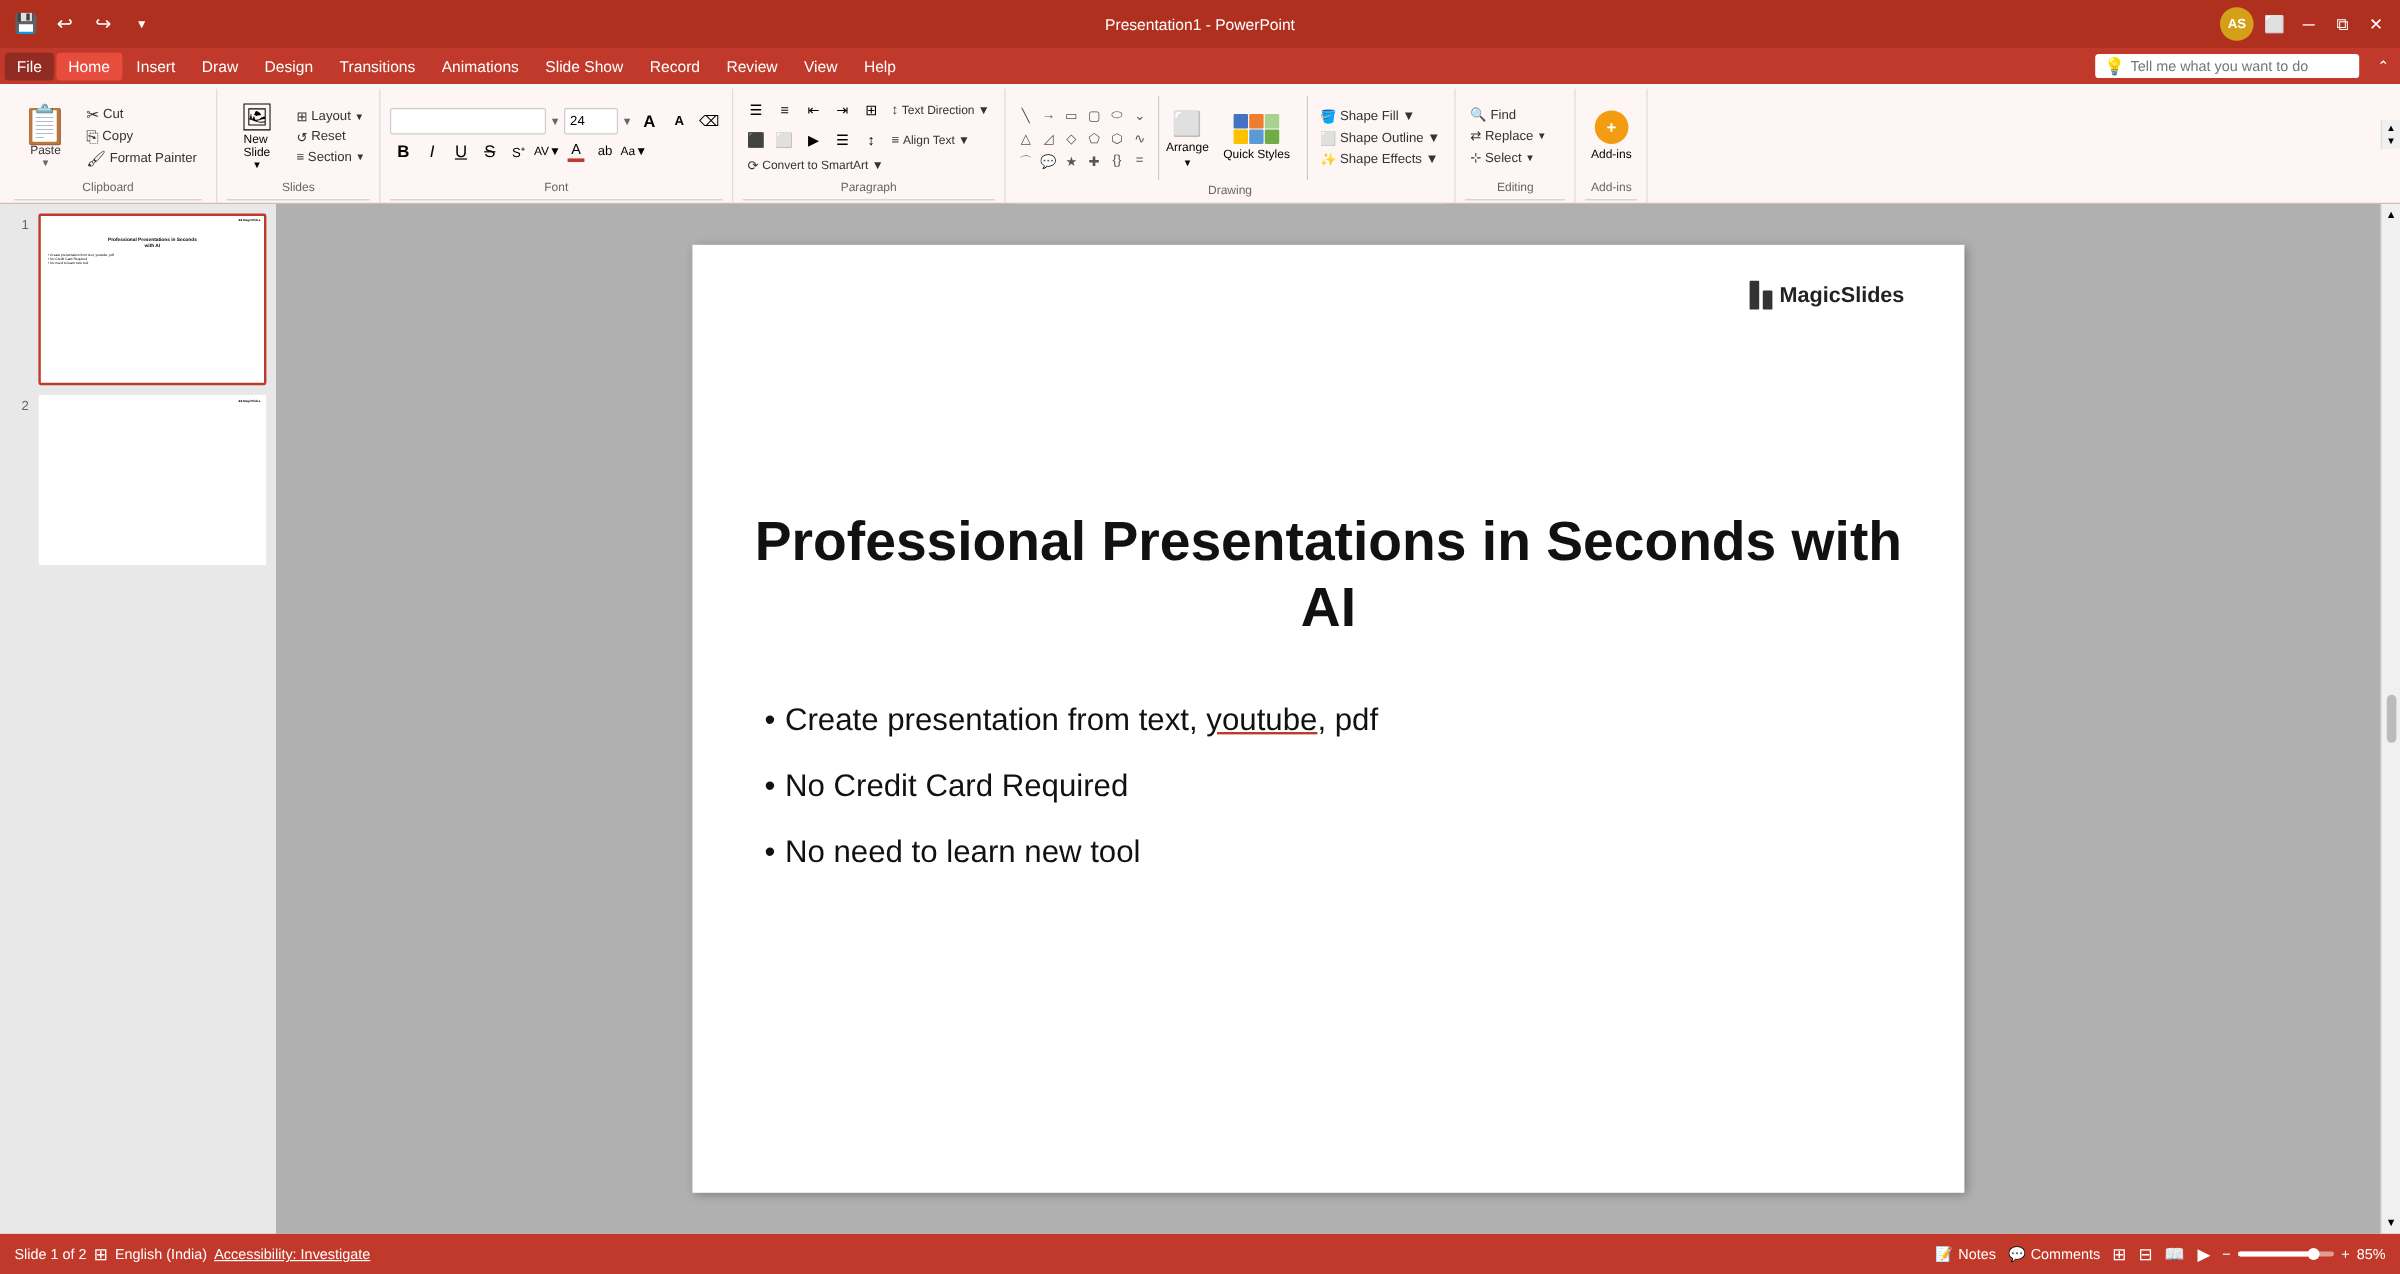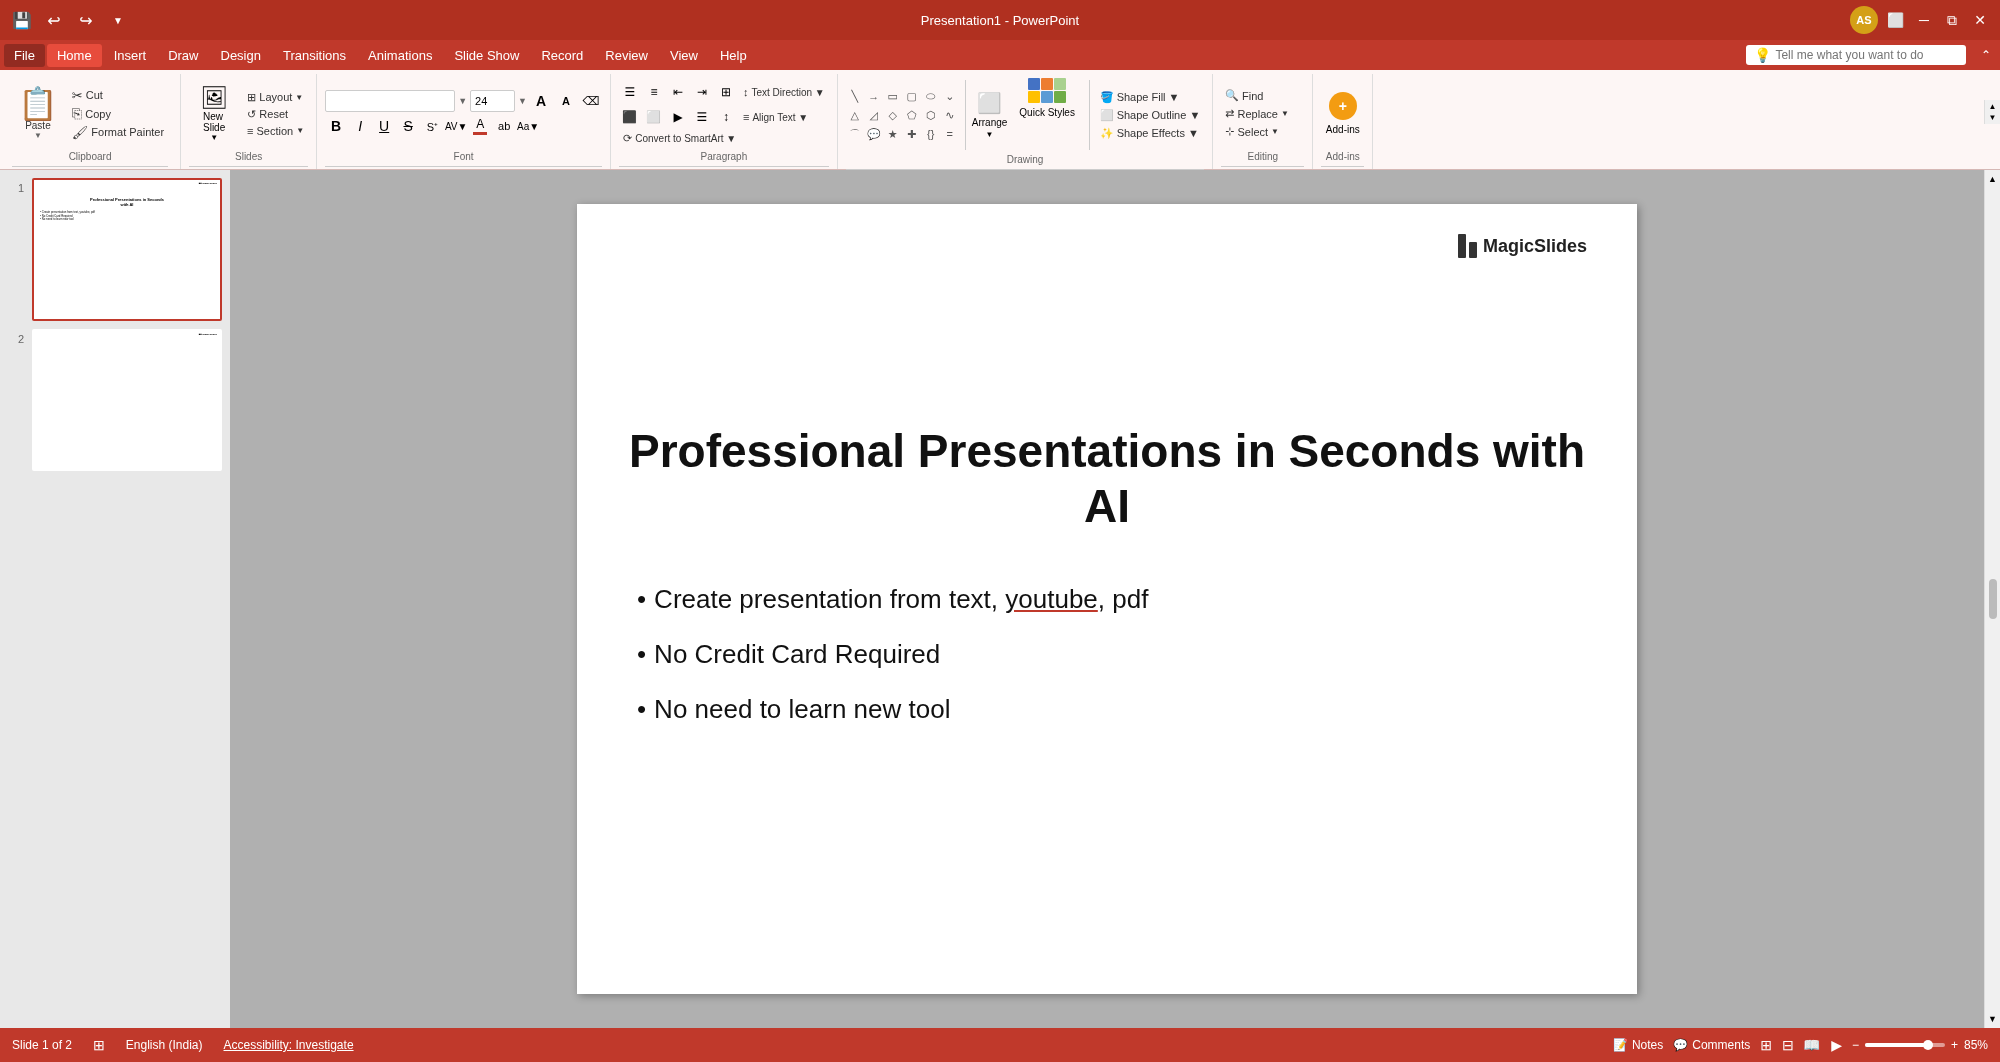--- a/index.html
+++ b/index.html
@@ -312,20 +312,21 @@
     }
     .quick-styles-btn {
       display: flex;
       flex-direction: column;
       align-items: center;
       padding: 2px 8px;
       cursor: pointer;
       border-radius: 3px;
       font-size: 10px;
       height: 78px;
+      justify-content: center;
     }
 
     .ribbon-label { border-bottom: 1px solid #ccc; padding-bottom: 4px; width: 100%; text-align: center; font-size: 10px; color: #666; margin-top: auto; }
   </style>
 </head>
 <body>
 
 <div class="title-bar">
   <div class="title-bar-left">
     <div class="qat-icon">💾</div>
@@ -640,21 +641,21 @@
   <div class="right-panel">
     <div style="display:flex;flex-direction:column;align-items:center;height:100%;justify-content:space-between;padding:4px 0;">
       <div style="font-size:9px;cursor:pointer;">▲</div>
       <div style="width:8px;height:40px;background:#bbb;border-radius:4px;"></div>
       <div style="font-size:9px;cursor:pointer;">▼</div>
     </div>
   </div>
 </div>
 
 <div class="status-bar">
-  <div style="display:flex;align-items:center;gap:21px;">
+  <div style="display:flex;align-items:center;gap:6px;">
     <span>Slide 1 of 2</span>
     <span style="font-size:14px;">⊞</span>
     <span>English (India)</span>
     <span style="text-decoration:underline; cursor:pointer;">Accessibility: Investigate</span>
   </div>
   <div class="status-right">
     <div style="display:flex;align-items:center;gap:4px;">
       <span>📝</span>
       <span>Notes</span>
     </div>

